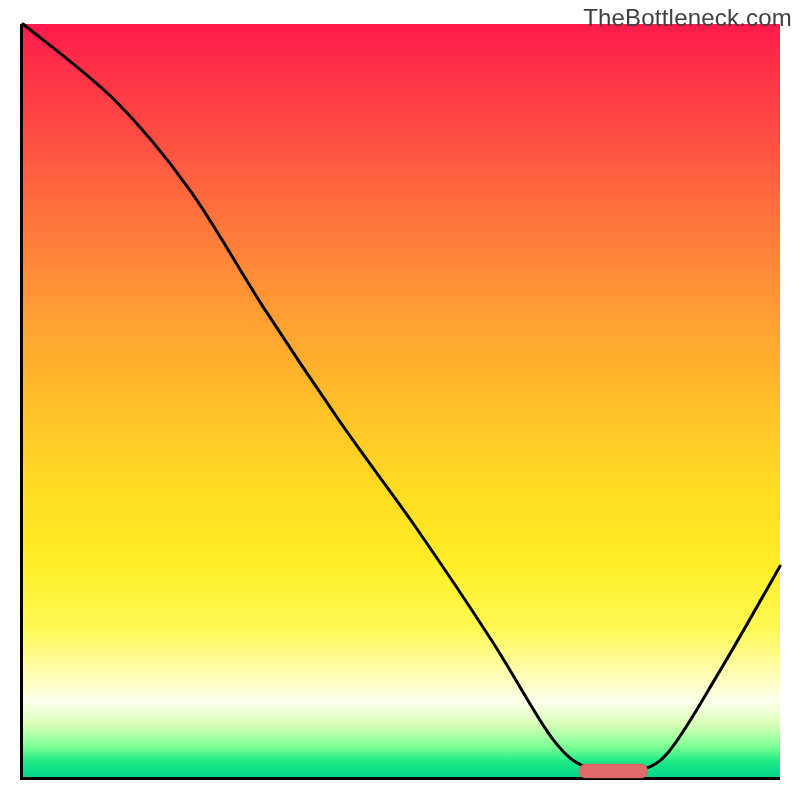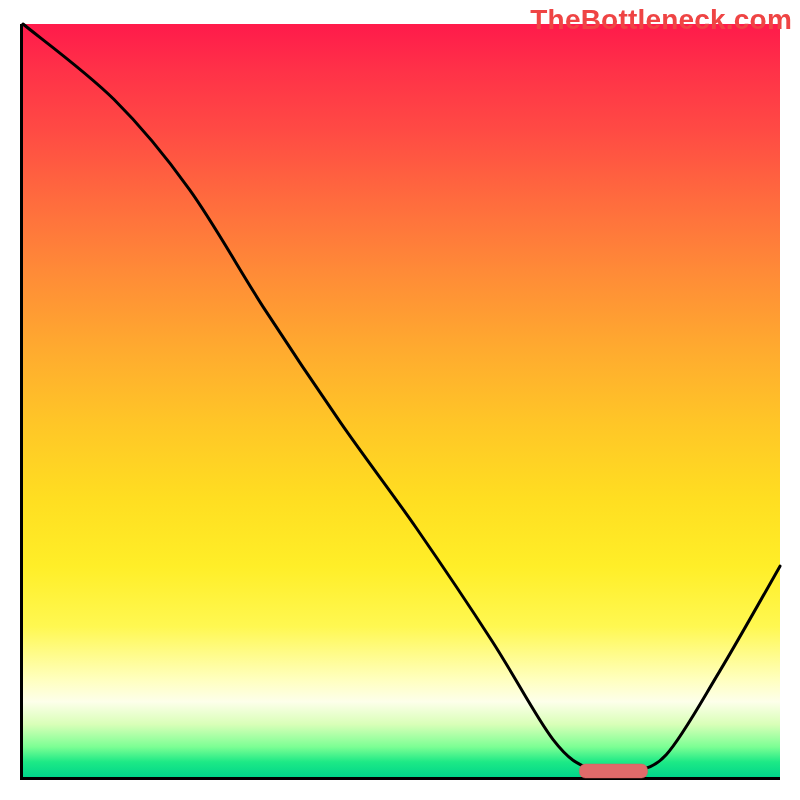--- a/index.html
+++ b/index.html
@@ -13,23 +13,23 @@
   }
   .container {
     position: relative;
     width: 800px;
     height: 800px;
   }
   .watermark {
     position: absolute;
     top: 4px;
     right: 8px;
-    color: #ef4444;
-    font-size: 28px;
-    font-weight: 700;
+    color: #404040;
+    font-size: 24px;
+    font-weight: 400;
     z-index: 10;
     letter-spacing: 0.2px;
   }
   .plot-frame {
     position: absolute;
     left: 20px;
     top: 24px;
     width: 760px;
     height: 756px;
     border-left: 3px solid #000;

